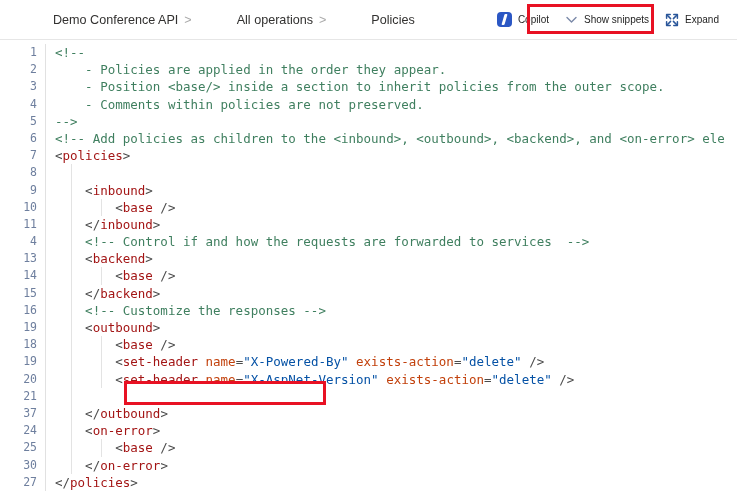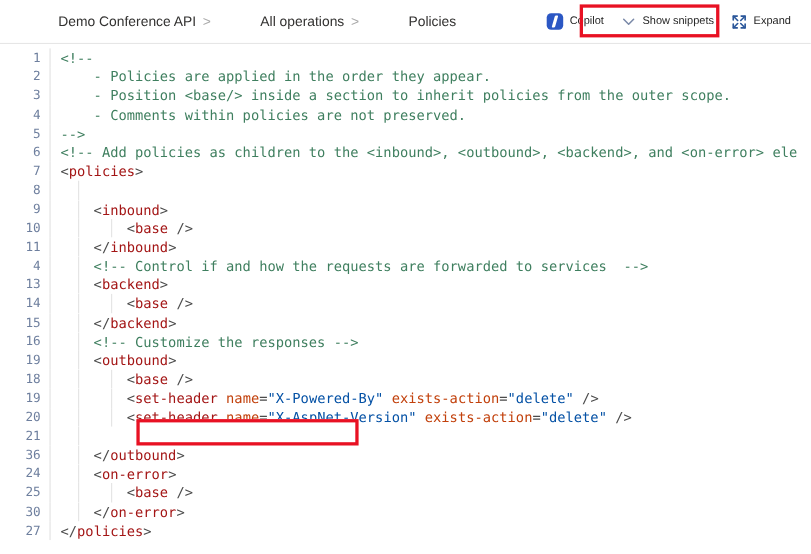--- a/index.html
+++ b/index.html
@@ -155,21 +155,21 @@
         <div class="row"><div class="ln">4</div><div class="gutter-gap"></div><div class="code"><span class="ig ig1"></span><span class="t-com">    &lt;!-- Control if and how the requests are forwarded to services  --&gt;</span></div></div>
         <div class="row"><div class="ln">13</div><div class="gutter-gap"></div><div class="code"><span class="ig ig1"></span><span class="t-pun">    &lt;</span><span class="t-tag">backend</span><span class="t-pun">&gt;</span></div></div>
         <div class="row"><div class="ln">14</div><div class="gutter-gap"></div><div class="code"><span class="ig ig1"></span><span class="ig ig2"></span><span class="t-pun">        &lt;</span><span class="t-tag">base</span><span class="t-pun"> /&gt;</span></div></div>
         <div class="row"><div class="ln">15</div><div class="gutter-gap"></div><div class="code"><span class="ig ig1"></span><span class="t-pun">    &lt;/</span><span class="t-tag">backend</span><span class="t-pun">&gt;</span></div></div>
         <div class="row"><div class="ln">16</div><div class="gutter-gap"></div><div class="code"><span class="ig ig1"></span><span class="t-com">    &lt;!-- Customize the responses --&gt;</span></div></div>
         <div class="row"><div class="ln">19</div><div class="gutter-gap"></div><div class="code"><span class="ig ig1"></span><span class="t-pun">    &lt;</span><span class="t-tag">outbound</span><span class="t-pun">&gt;</span></div></div>
         <div class="row"><div class="ln">18</div><div class="gutter-gap"></div><div class="code"><span class="ig ig1"></span><span class="ig ig2"></span><span class="t-pun">        &lt;</span><span class="t-tag">base</span><span class="t-pun"> /&gt;</span></div></div>
         <div class="row"><div class="ln">19</div><div class="gutter-gap"></div><div class="code"><span class="ig ig1"></span><span class="ig ig2"></span><span class="t-pun">        &lt;</span><span class="t-tag">set-header</span><span class="t-txt"> </span><span class="t-att">name</span><span class="t-pun">=</span><span class="t-val">"X-Powered-By"</span><span class="t-txt"> </span><span class="t-att">exists-action</span><span class="t-pun">=</span><span class="t-val">"delete"</span><span class="t-pun"> /&gt;</span></div></div>
         <div class="row"><div class="ln">20</div><div class="gutter-gap"></div><div class="code"><span class="ig ig1"></span><span class="ig ig2"></span><span class="t-pun">        &lt;</span><span class="t-tag">set-header</span><span class="t-txt"> </span><span class="t-att">name</span><span class="t-pun">=</span><span class="t-val">"X-AspNet-Version"</span><span class="t-txt"> </span><span class="t-att">exists-action</span><span class="t-pun">=</span><span class="t-val">"delete"</span><span class="t-pun"> /&gt;</span></div></div>
         <div class="row"><div class="ln">21</div><div class="gutter-gap"></div><div class="code"><span class="ig ig1"></span><span class="t-txt"></span></div></div>
-        <div class="row"><div class="ln">36</div><div class="gutter-gap"></div><div class="code"><span class="ig ig1"></span><span class="t-pun">    &lt;/</span><span class="t-tag">outbound</span><span class="t-pun">&gt;</span></div></div>
+        <div class="row"><div class="ln">37</div><div class="gutter-gap"></div><div class="code"><span class="ig ig1"></span><span class="t-pun">    &lt;/</span><span class="t-tag">outbound</span><span class="t-pun">&gt;</span></div></div>
         <div class="row"><div class="ln">24</div><div class="gutter-gap"></div><div class="code"><span class="ig ig1"></span><span class="t-pun">    &lt;</span><span class="t-tag">on-error</span><span class="t-pun">&gt;</span></div></div>
         <div class="row"><div class="ln">25</div><div class="gutter-gap"></div><div class="code"><span class="ig ig1"></span><span class="ig ig2"></span><span class="t-pun">        &lt;</span><span class="t-tag">base</span><span class="t-pun"> /&gt;</span></div></div>
         <div class="row"><div class="ln">30</div><div class="gutter-gap"></div><div class="code"><span class="ig ig1"></span><span class="t-pun">    &lt;/</span><span class="t-tag">on-error</span><span class="t-pun">&gt;</span></div></div>
         <div class="row"><div class="ln">27</div><div class="gutter-gap"></div><div class="code"><span class="t-pun">&lt;/</span><span class="t-tag">policies</span><span class="t-pun">&gt;</span></div></div>
       </div>
   </div>
 
   <div class="redbox" id="redbox-snippets"></div>
   <div class="redbox" id="redbox-line21"></div>
 

